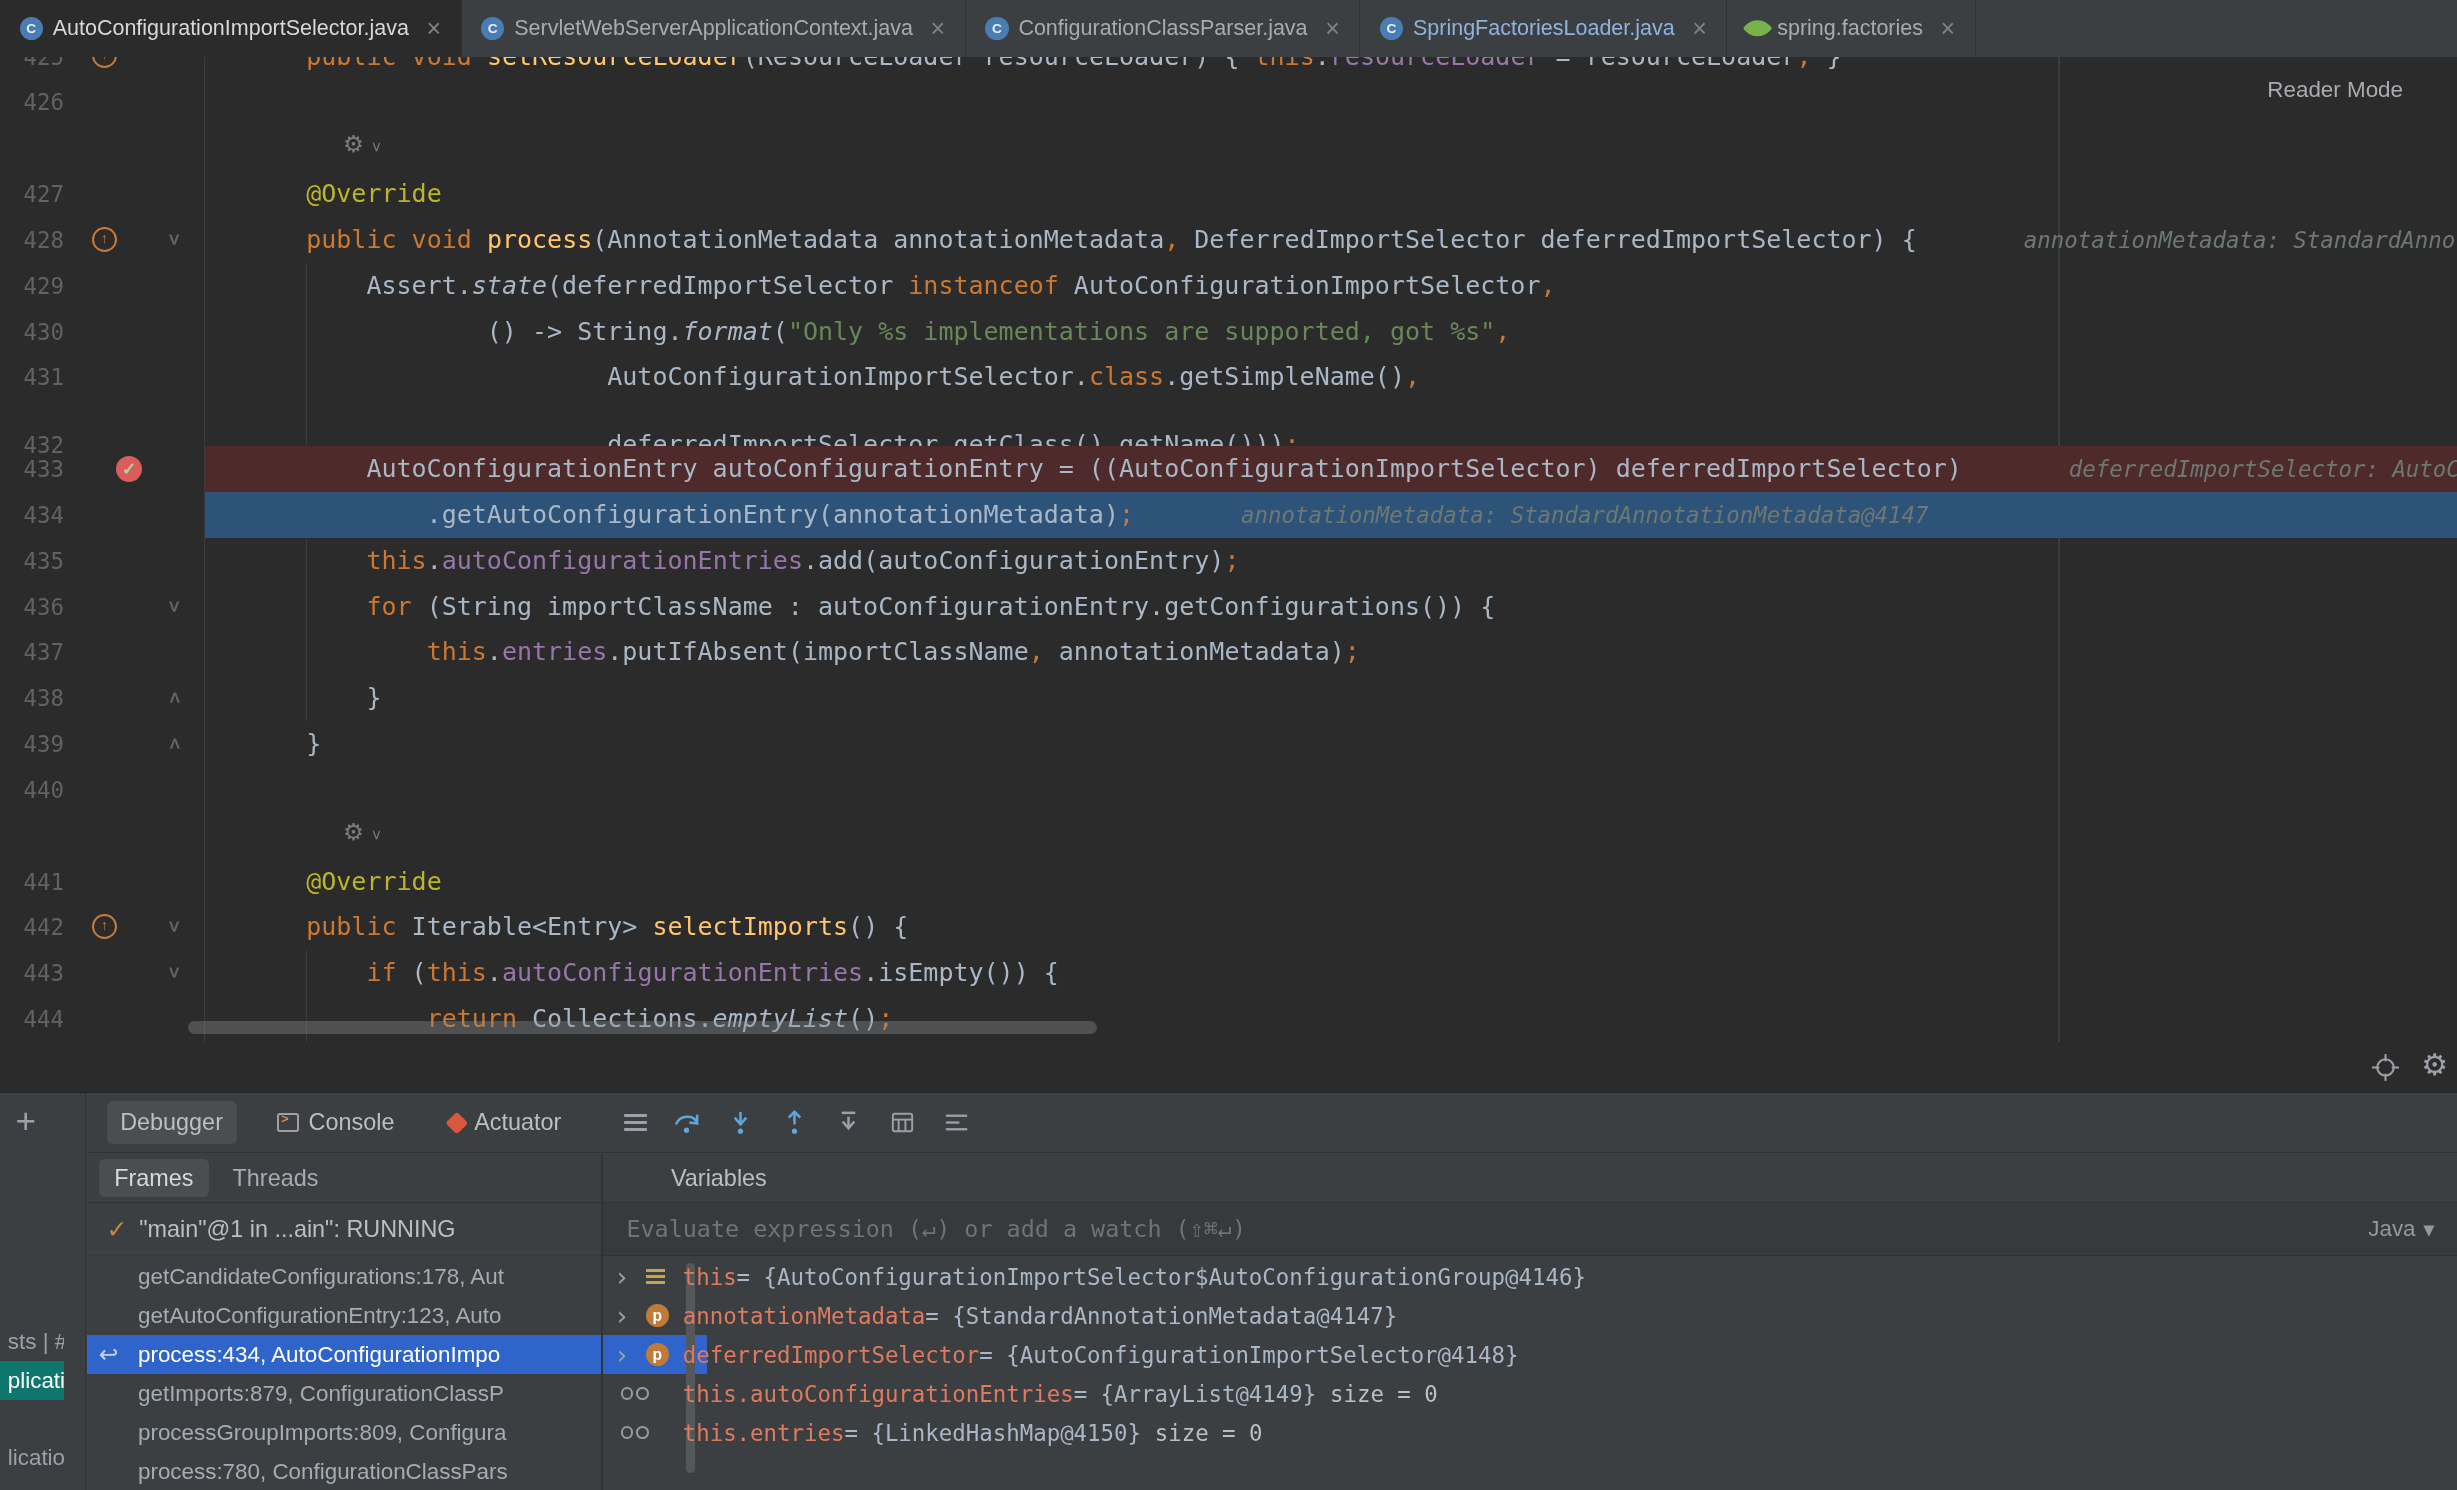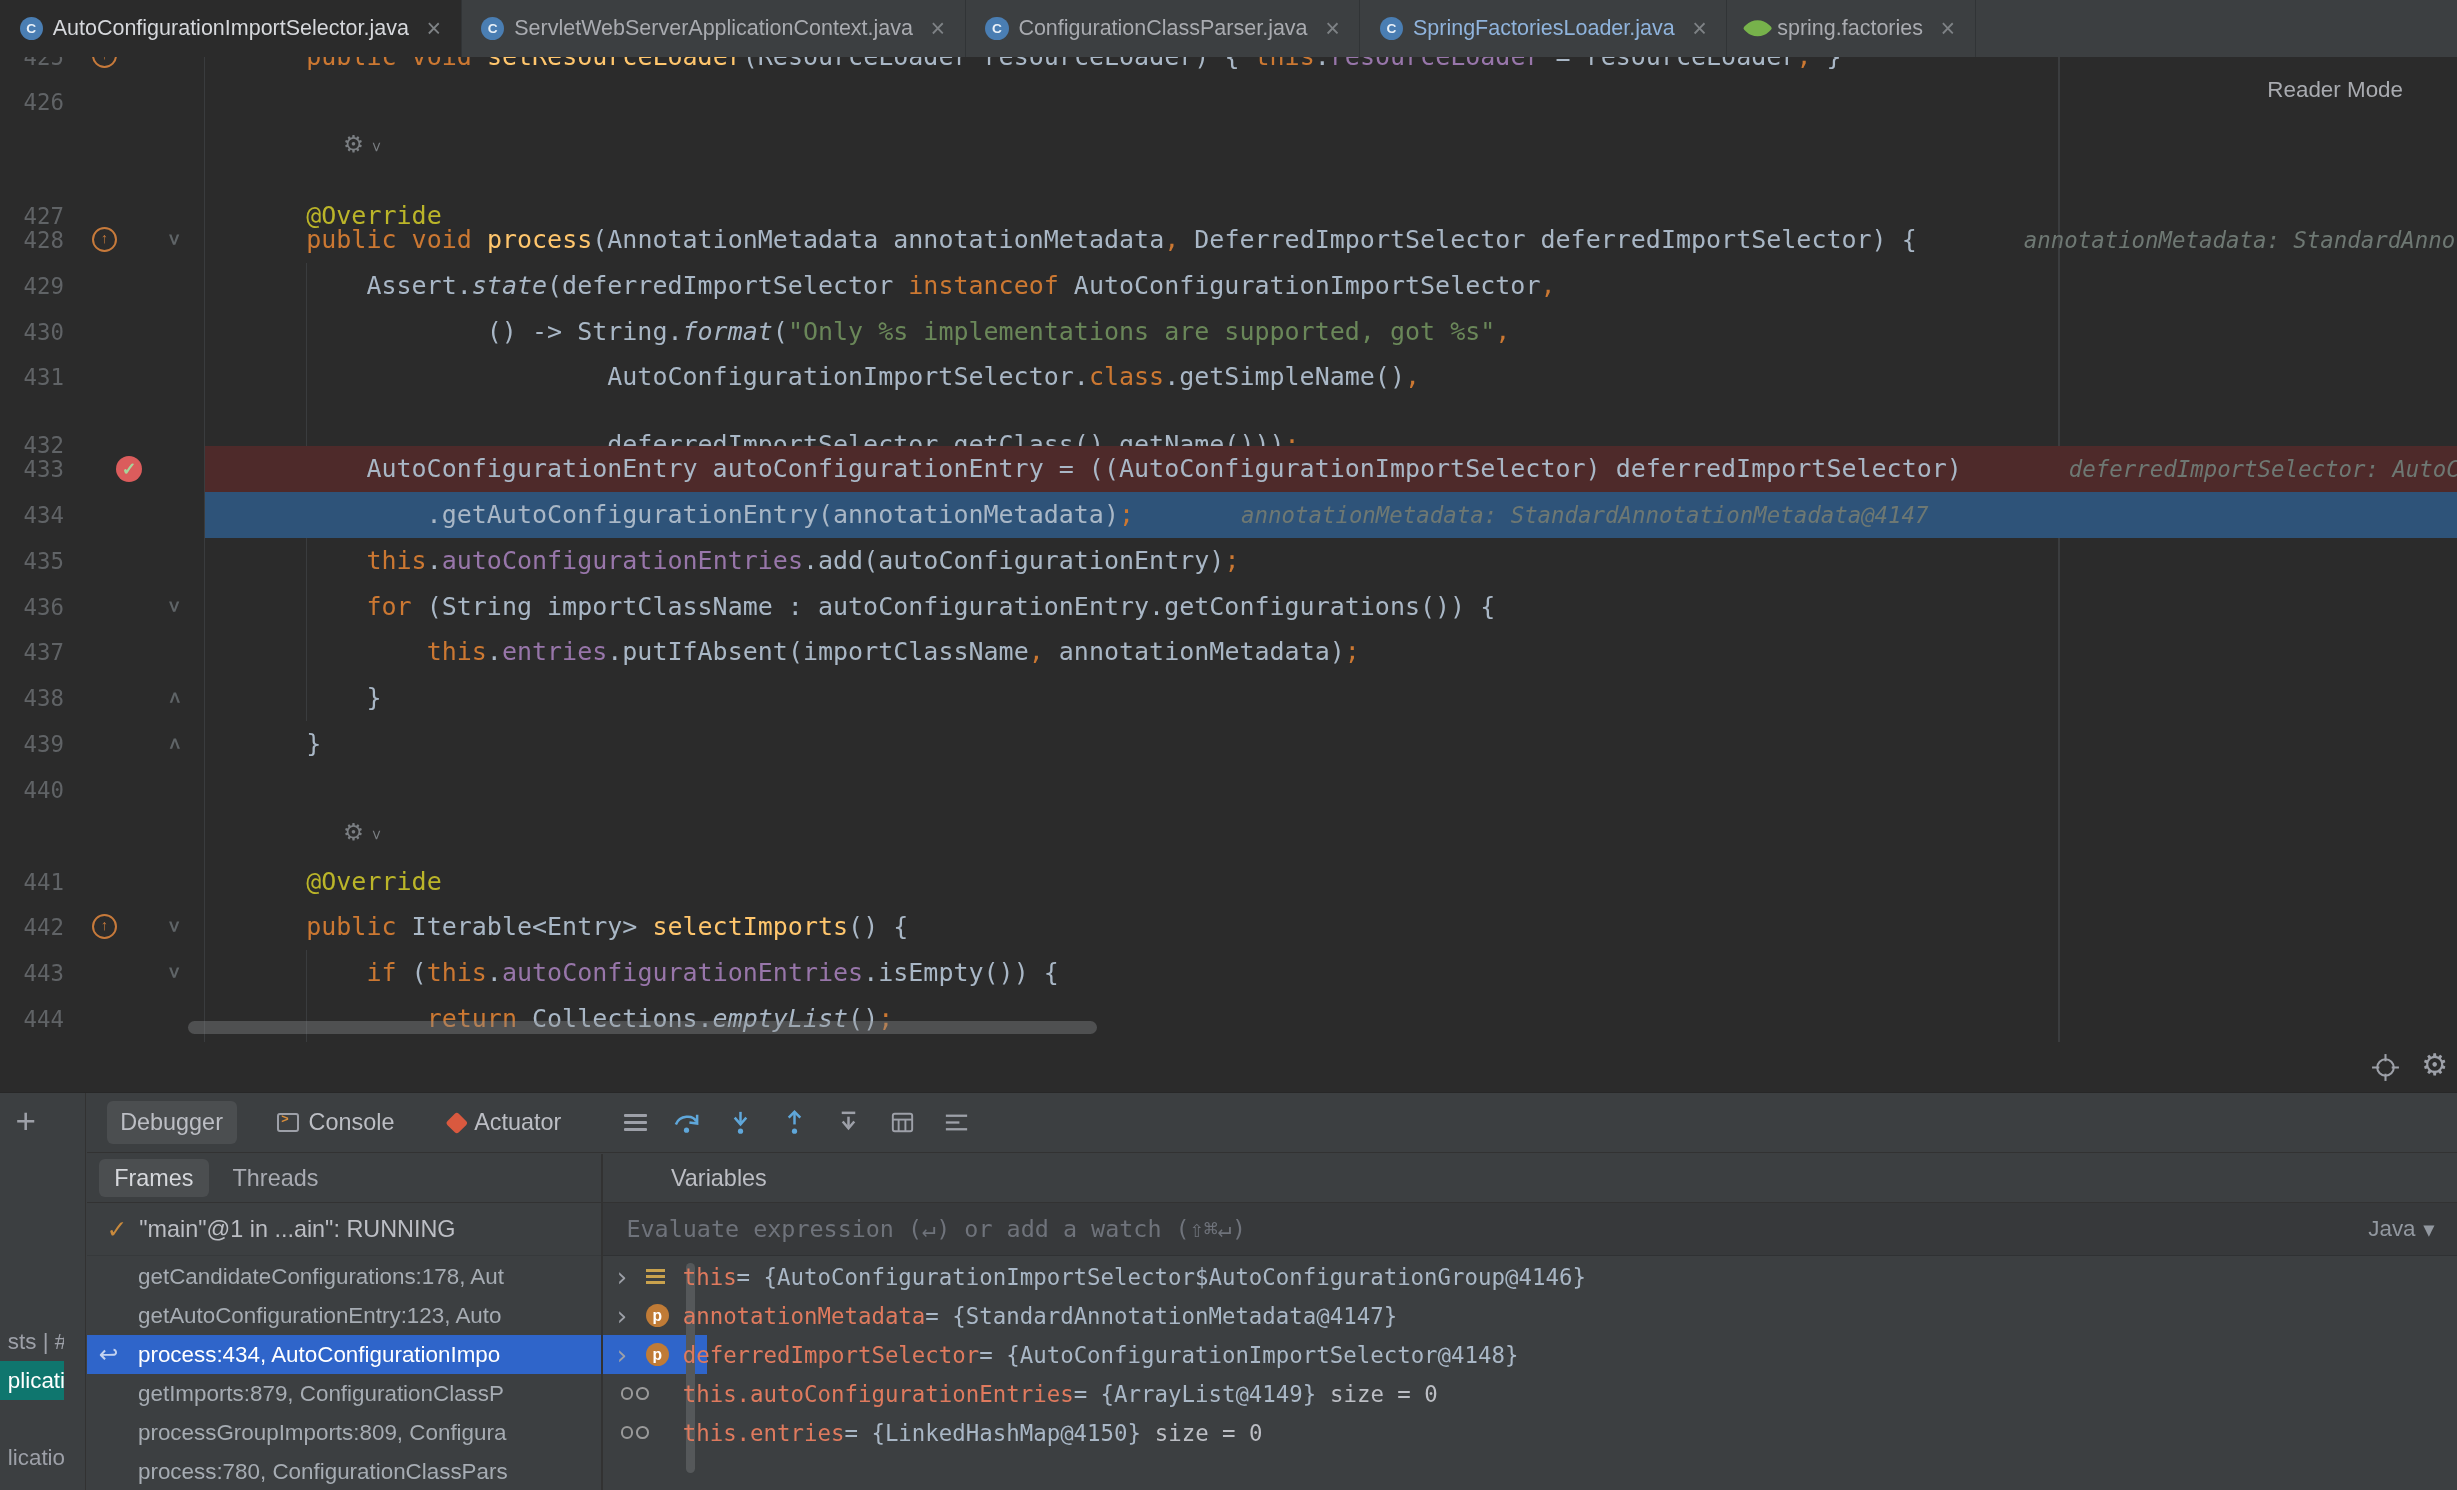--- a/index.html
+++ b/index.html
@@ -171,21 +171,21 @@
           <span class="g-ovr">↑</span>
           <span class="codepre"><span class="tk-d">    </span><span class="tk-k">public</span><span class="tk-d"> </span><span class="tk-k">void</span><span class="tk-d"> </span><span class="tk-f">setResourceLoader</span><span class="tk-d">(ResourceLoader resourceLoader) { </span><span class="tk-k">this</span><span class="tk-d">.</span><span class="tk-v">resourceLoader</span><span class="tk-d"> = resourceLoader</span><span class="tk-k">;</span><span class="tk-d"> }</span></span>
         </div>
         <div class="code-row" style="top: 22.4px;">
           <span class="lnum">426</span>
           <span class="codepre"></span>
         </div>
         <div class="code-row" style="top: 68px;">
           <span class="g-inlay">⚙<i>&gt;</i></span>
         </div>
-        <div class="code-row" style="top: 114px; margin-top: 22px;">
+        <div class="code-row" style="top: 114px;">
           <span class="lnum">427</span>
           <span class="codepre"><span class="tk-d">    </span><span class="tk-a">@Override</span></span>
         </div>
         <div class="code-row" style="top: 160px;">
           <span class="lnum">428</span>
           <span class="g-ovr">↑</span>
           <span class="g-fold">&gt;</span>
           <span class="codepre"><span class="tk-d">    </span><span class="tk-k">public</span><span class="tk-d"> </span><span class="tk-k">void</span><span class="tk-d"> </span><span class="tk-f">process</span><span class="tk-d">(AnnotationMetadata annotationMetadata</span><span class="tk-k">,</span><span class="tk-d"> DeferredImportSelector deferredImportSelector) {</span><span class="hint">annotationMetadata: StandardAnnotationMetadata@4147</span></span>
         </div>
         <div class="code-row" style="top: 206px;">

